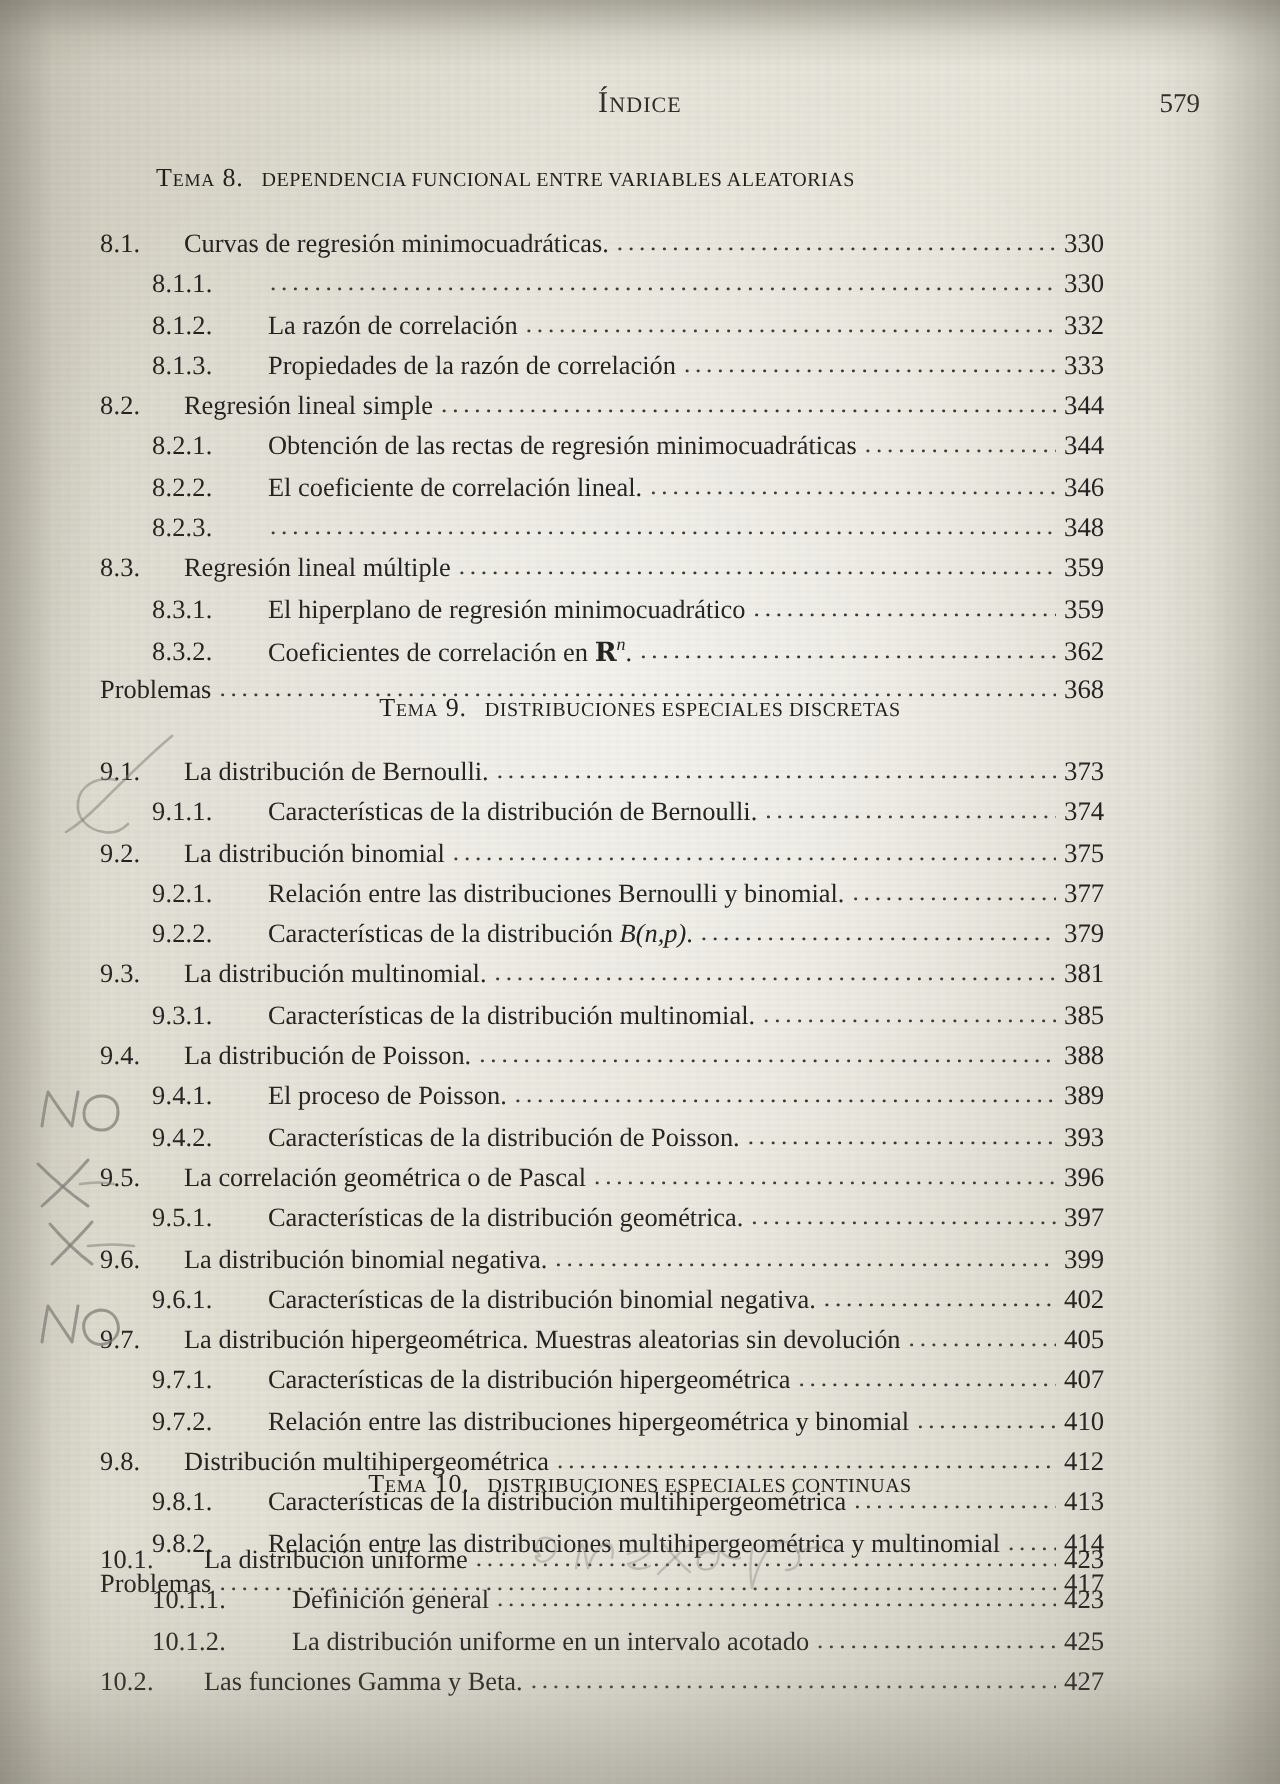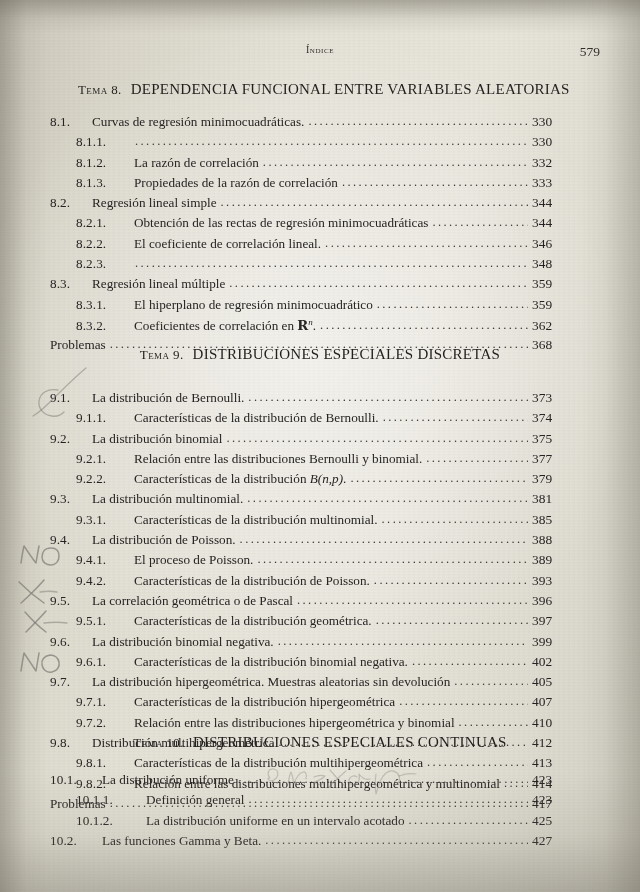--- a/index.html
+++ b/index.html
@@ -60,21 +60,21 @@
     left: 0; top: 0;
     width: 640px; height: 892px;
     color: #242220;
   }
 
   
   .running-head {
     position: absolute;
     top: 44px; left: 0; width: 640px;
     text-align: center;
-    font-size: 10px;
+    font-size: 15px;
     letter-spacing: .55px;
     color: #2e2b28;
     font-variant: small-caps;
   }
   .folio {
     position: absolute;
     top: 44px; right: 40px;
     font-size: 13.5px;
     color: #2a2724;
   }
@@ -86,21 +86,21 @@
     text-align: center;
     color: #1e1c1a;
     white-space: nowrap;
   }
   .tema-head .tema-word {
     font-variant: small-caps;
     font-size: 13px;
     letter-spacing: .4px;
   }
   .tema-head .tema-title {
-    font-size: 15px;
+    font-size: 10px;
     letter-spacing: .25px;
     margin-left: 9px;
   }
   .tema-head.left-align {
     text-align: left;
     padding-left: 78px;
     width: 562px;
   }
 
   
@@ -259,21 +259,21 @@
             <span class="toc-dots">........................................................................................................................</span>
             <span class="toc-page">368</span>
           </div>
         </div>
       </div>
 
     <div class="tema-head" style="top:345px;">
       <span class="tema-word">Tema 9.</span><span class="tema-title">DISTRIBUCIONES ESPECIALES DISCRETAS</span>
     </div>
 
-    <div class="toc-block" id="block-9" style="top:378px;margin-top:12px;">
+    <div class="toc-block" id="block-9" style="top:378px;">
         <div class="toc-inner">
           <div class="toc-row lvl1">
             <span class="toc-num">9.1.</span>
             <span class="toc-label">La distribución de Bernoulli.</span>
             <span class="toc-dots">........................................................................................................................</span>
             <span class="toc-page">373</span>
           </div>
           <div class="toc-row lvl2">
             <span class="toc-num">9.1.1.</span>
             <span class="toc-label">Características de la distribución de Bernoulli.</span>

